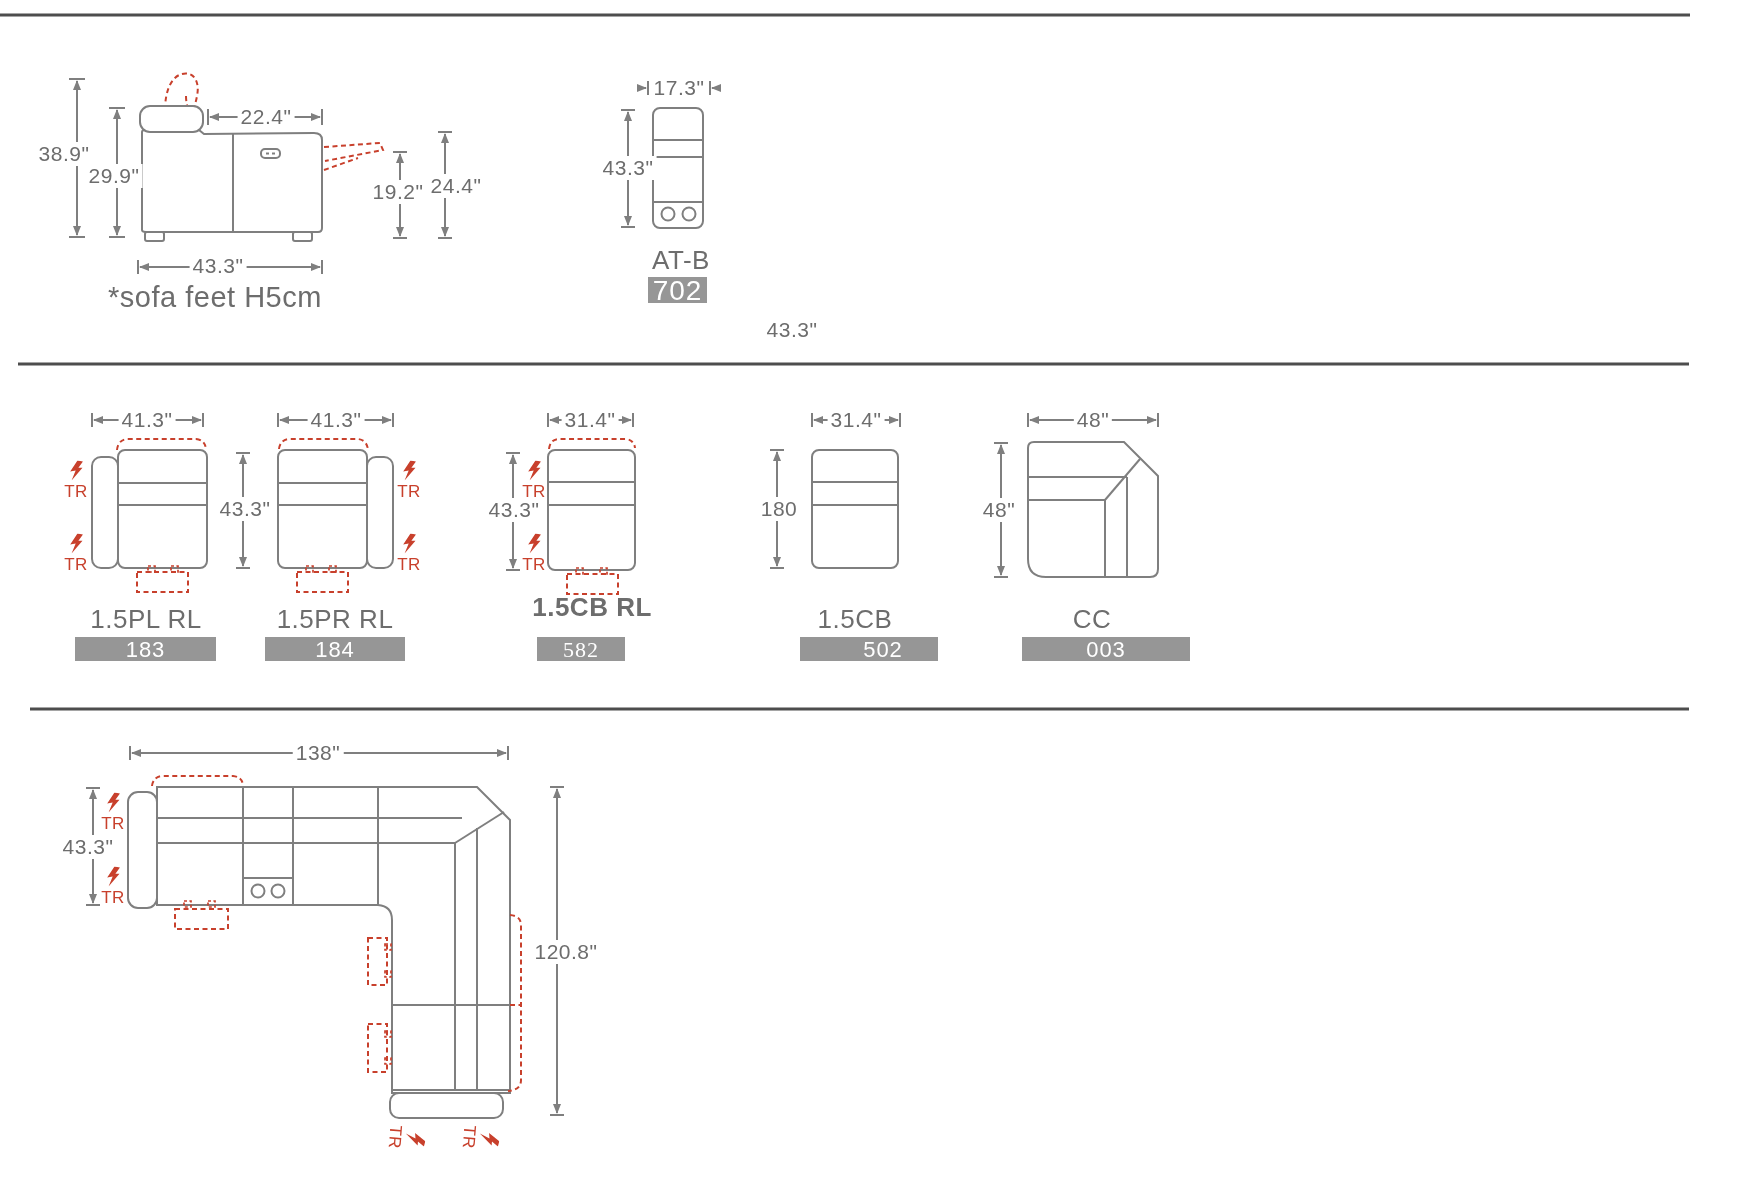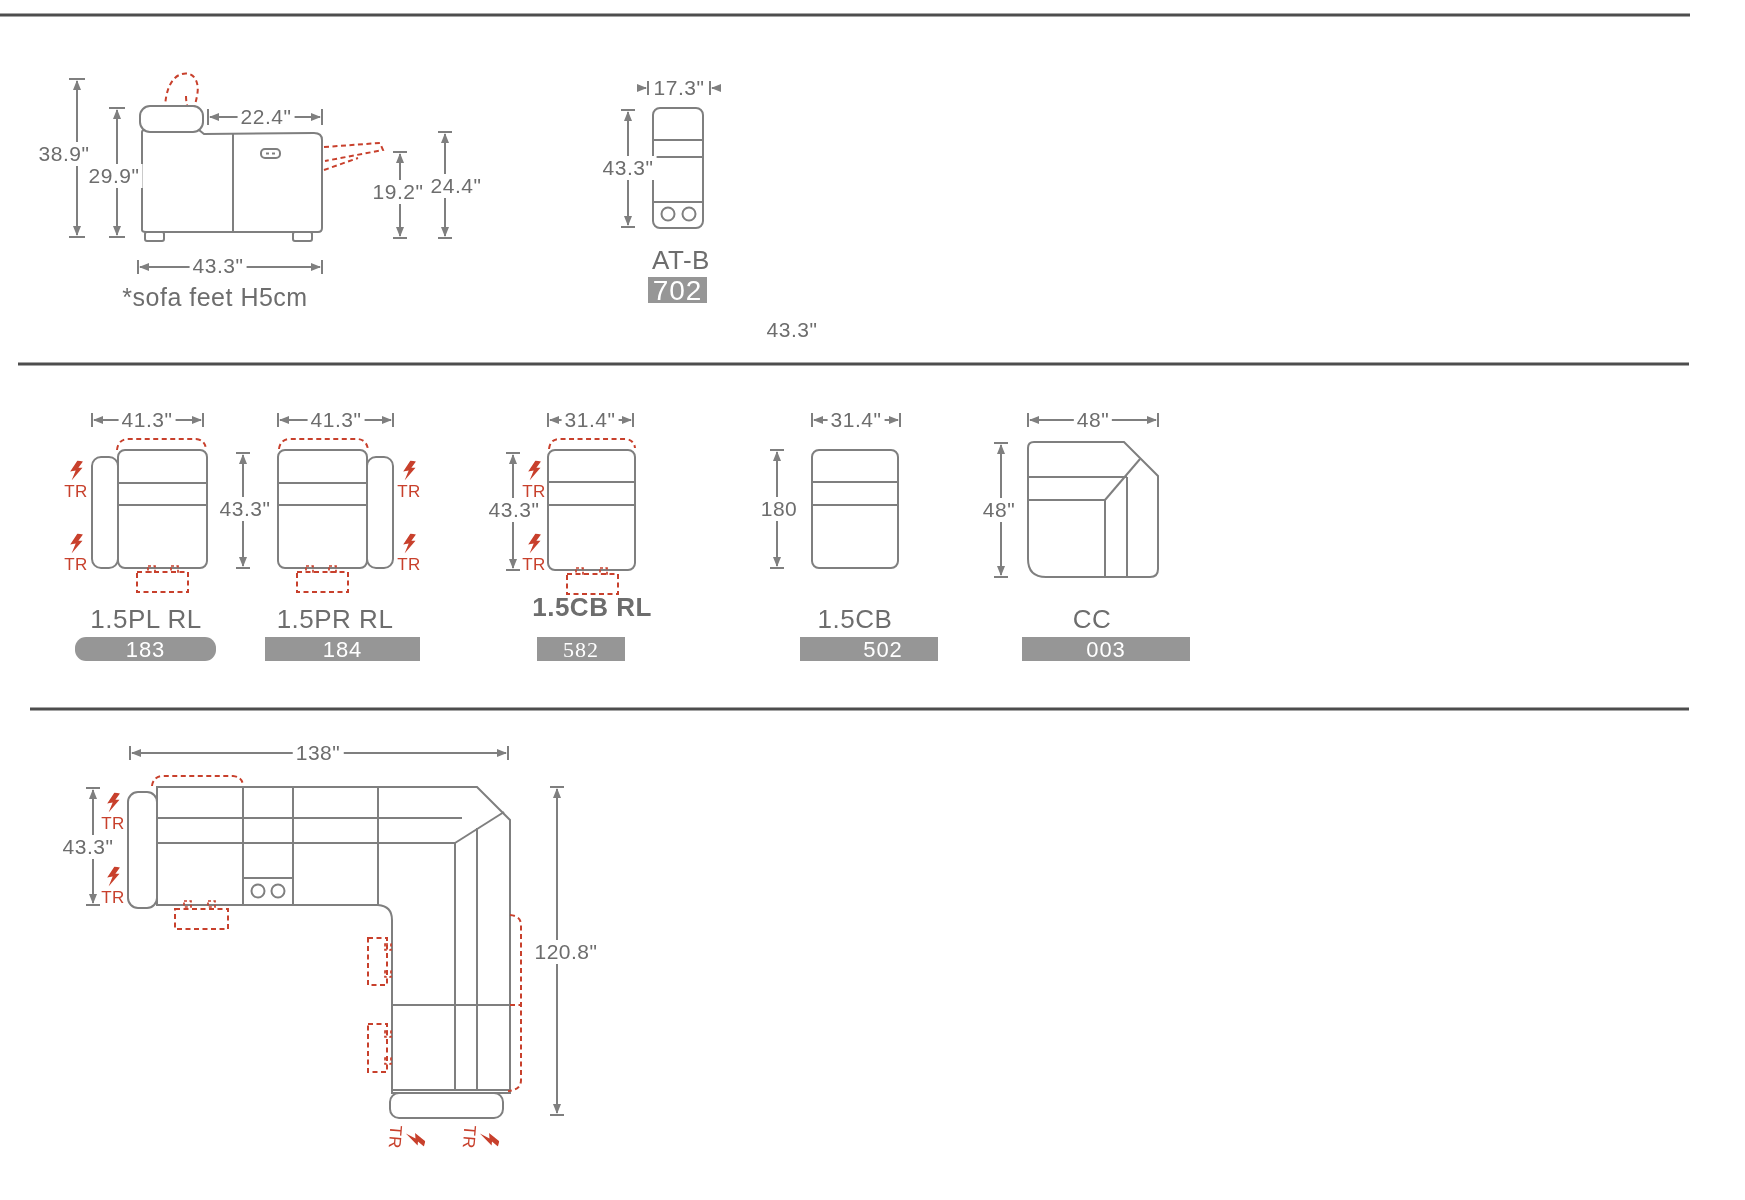--- a/index.html
+++ b/index.html
@@ -10,21 +10,21 @@
   .s{fill:#ffffff;stroke:#7f7f7f;stroke-width:2;}
   .l{stroke:#7f7f7f;stroke-width:2;fill:none;}
   .d{stroke:#7f7f7f;stroke-width:2;fill:none;}
   .r{stroke:#c8402c;stroke-width:2;fill:none;stroke-dasharray:5 3.5;}
   .rt{stroke:#c8402c;stroke-width:1.7;fill:none;stroke-dasharray:3 2.4;}
   .rule{stroke:#4d4d4d;stroke-width:3;}
   
   .txt{position:absolute;transform:translate(-50%,-50%);white-space:nowrap;}
   .dim{font-size:21px;background:#fff;padding:0 3px;letter-spacing:.5px;}
   .lbl{font-size:26px;letter-spacing:.5px;}
-  .note{font-size:25px;letter-spacing:.5px;}
+  .note{font-size:29px;letter-spacing:.5px;}
   .badge{position:absolute;background:#969696;color:#fff;font-size:22px;height:24px;
          line-height:25px;text-align:center;letter-spacing:1px;}
   .badge.tall{height:26px;line-height:27px;font-size:28px;}
   .tr-marker{position:absolute;transform:translate(-50%,-50%);display:flex;flex-direction:column;
              align-items:center;color:#c8402c;font-size:17px;line-height:1;}
   .tr-marker.rot{transform:translate(-50%,-50%) rotate(95deg);}
   .tr-marker span{margin-top:2px;letter-spacing:.5px;}
 </style>
 </head>
 <body>
@@ -258,22 +258,22 @@
 <div class="txt dim" style="left:514px;top:510px;">43.3"</div>
 <div class="txt dim" style="left:779px;top:509px;">180</div>
 <div class="txt dim" style="left:999px;top:510px;">48"</div>
 
 <div class="txt lbl" style="left:146px;top:619px;">1.5PL RL</div>
 <div class="txt lbl" style="left:335px;top:619px;">1.5PR RL</div>
 <div class="txt lbl" style="left:592px;top:607px;font-weight:bold;">1.5CB RL</div>
 <div class="txt lbl" style="left:855px;top:619px;">1.5CB</div>
 <div class="txt lbl" style="left:1092px;top:619px;">CC</div>
 
-<div class="badge" style="left:75px;top:637px;width:141px;border-radius:11px;">183</div>
-<div class="badge" style="left:265px;top:637px;width:155px;">184</div>
+<div class="badge" style="left:75px;top:637px;width:141px;">183</div>
+<div class="badge" style="left:265px;top:637px;width:140px;">184</div>
 <div class="badge" style="left:537px;top:637px;width:88px;font-family:Liberation Serif, serif;">582</div>
 <div class="badge" style="left:800px;top:637px;width:110px;padding-left:28px;">502</div>
 <div class="badge" style="left:1022px;top:637px;width:168px;">003</div>
 
 <div class="tr-marker" style="left:76px;top:480px;">
   <svg width="15" height="20" viewBox="0 0 16 22">
         <path d="M10 0 L16 1 L11 8 L15.5 8 L3.5 22 L8 11 L2 12 Z" fill="#c8402c"></path>
       </svg>
   <span>TR</span>
 </div>

